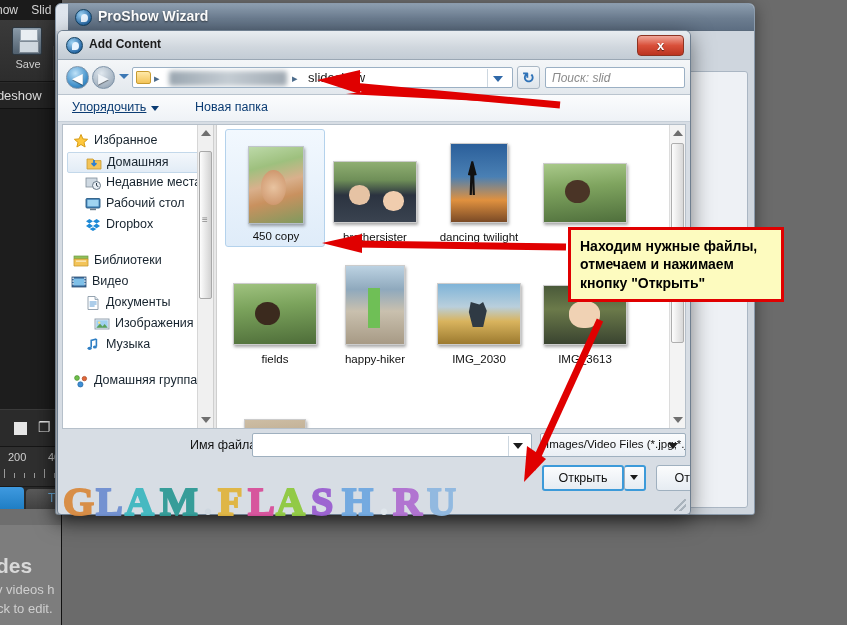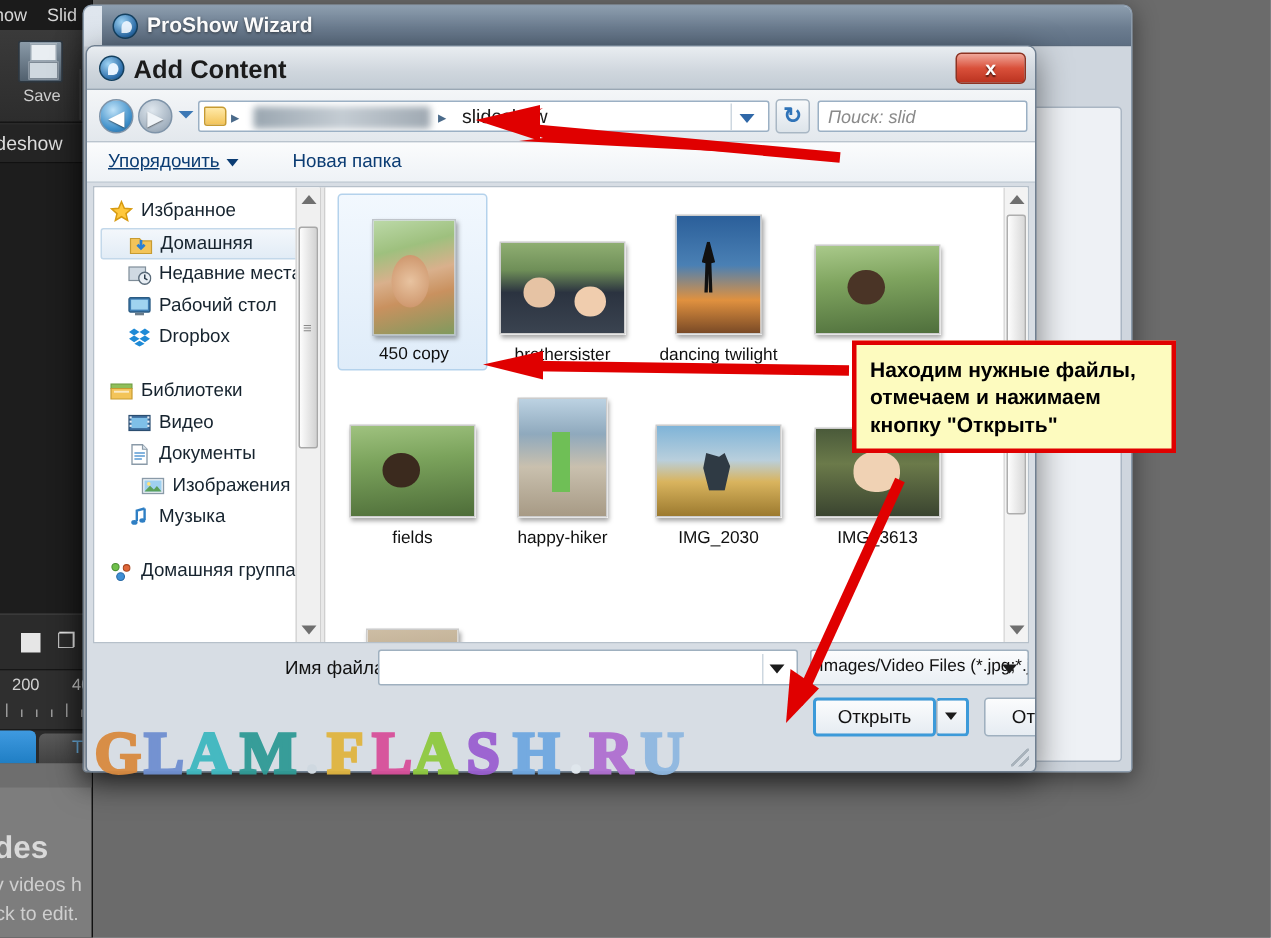--- a/index.html
+++ b/index.html
@@ -181,21 +181,21 @@
     box-shadow: 0 6px 22px rgba(0,0,0,.5);
     overflow: hidden;
   }
   .dlg-title {
     position:absolute; left:0; top:0; width:100%; height: 29px;
     background: linear-gradient(#e9edf1,#cfd6dd 60%, #c3ccd5);
     border-bottom:1px solid #9aa7b4;
   }
   .dlg-title .dt-txt {
     position:absolute; left: 31px; top: 6px;
-    font-size: 17px; color:#1b1b1b; font-weight:600;
+    font-size: 12px; color:#1b1b1b; font-weight:600;
   }
   .dlg-logo {
     position:absolute; left: 8px; top: 6px; width: 17px; height: 17px;
     border-radius:50%;
     background: radial-gradient(circle at 35% 32%, #9fd4f5, #2b6ca8 70%, #16456f);
     border:1px solid #14405f;
   }
   .dlg-logo::after{
     content:""; position:absolute; left:5px; top:4px; width:7px; height:8px;
     background:#e8f4ff; border-radius:50% 50% 50% 0;
@@ -666,21 +666,21 @@
           <span class="sb-ic">
             <svg width="16" height="16" viewBox="0 0 16 16">
                 <rect x="1" y="3" width="14" height="3" fill="#8fbf5a" stroke="#6e9b42" stroke-width=".7"></rect>
                 <path d="M1 6h14v7H1z" fill="#f3c459" stroke="#c79b31" stroke-width=".8"></path>
                 <rect x="3" y="7.5" width="10" height="1.3" fill="#fff" opacity=".65"></rect>
               </svg>
           </span>
           <span class="sb-tx" style="left:21px">Библиотеки</span>
         </div>
 
-        <div class="sb-item" style="left:22px;top:147px;width:135px">
+        <div class="sb-item" style="left:8px;top:147px;width:135px">
           <span class="sb-ic">
             <svg width="16" height="16" viewBox="0 0 16 16">
                 <rect x="1" y="3" width="14" height="10" fill="#3f6f9f" stroke="#2b4d70" stroke-width=".8"></rect>
                 <rect x="2.6" y="4.6" width="10.8" height="6.8" fill="#7fc0e8"></rect>
                 <g fill="#e8eef4">
                   <rect x="1.4" y="3.6" width="1.4" height="1.4"></rect>
                   <rect x="1.4" y="6.4" width="1.4" height="1.4"></rect>
                   <rect x="1.4" y="9.2" width="1.4" height="1.4"></rect>
                   <rect x="13.2" y="3.6" width="1.4" height="1.4"></rect>
                   <rect x="13.2" y="6.4" width="1.4" height="1.4"></rect>

